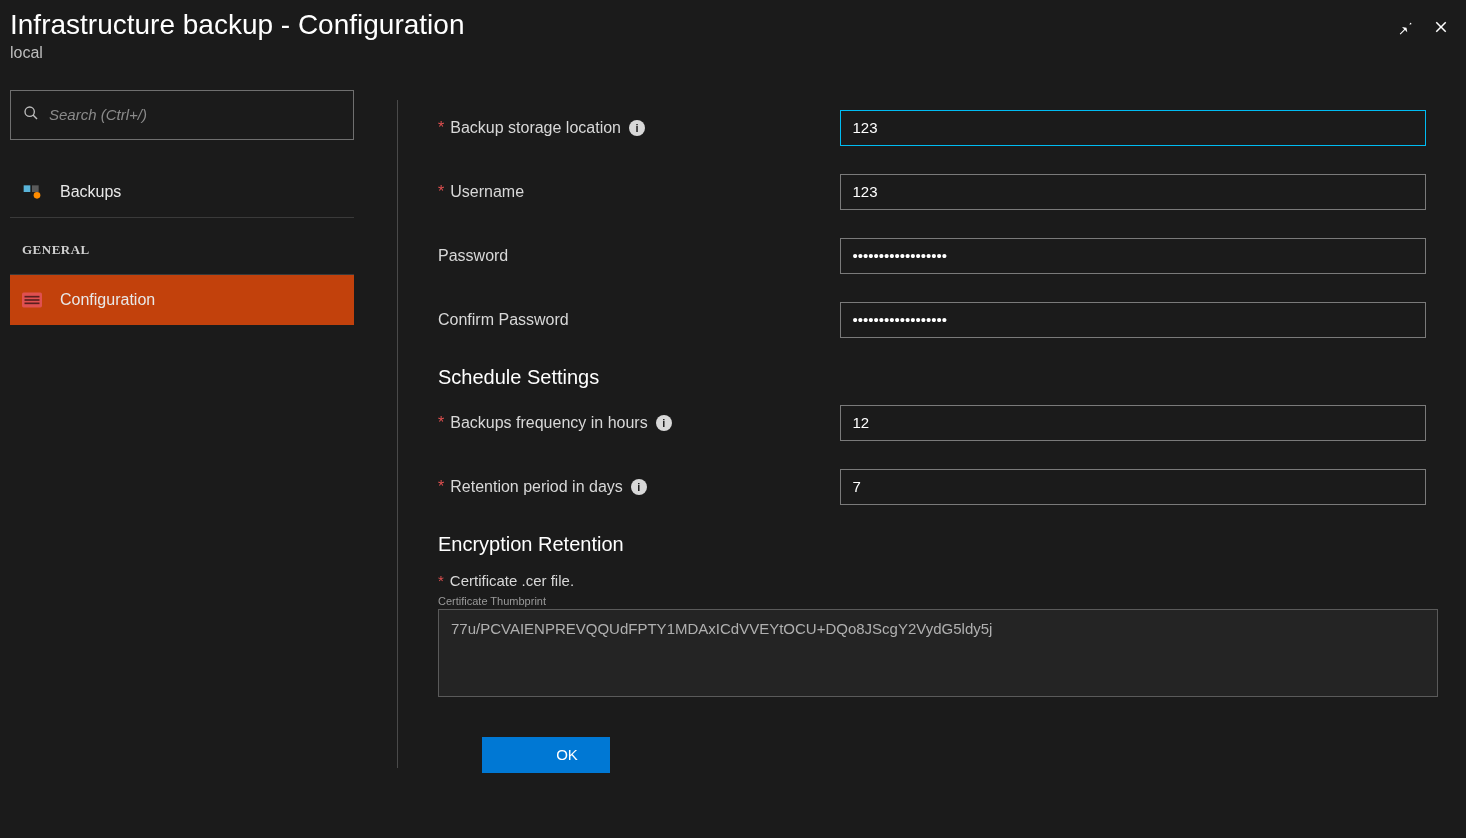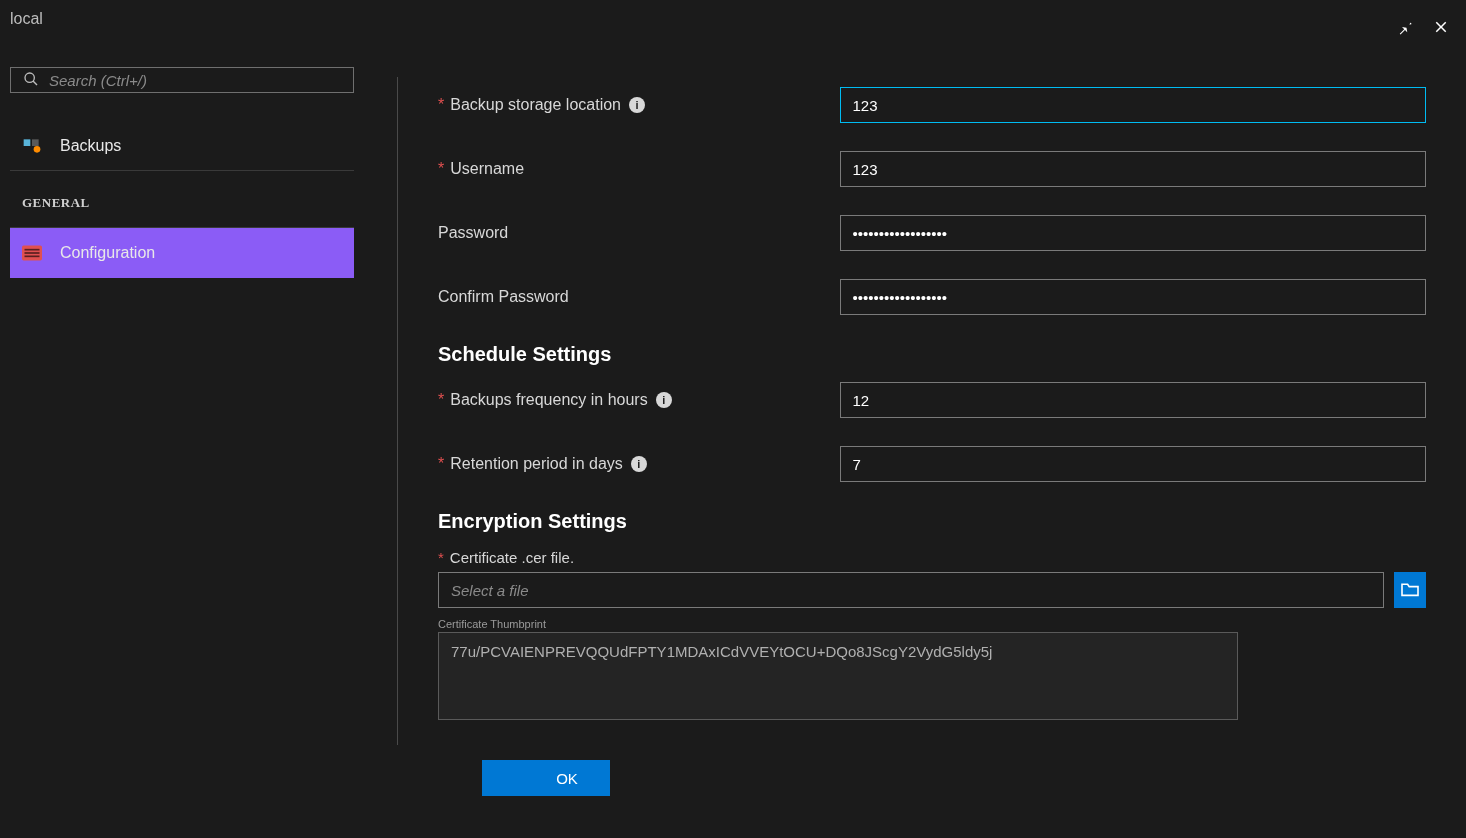--- a/index.html
+++ b/index.html
@@ -47,21 +47,21 @@
       position: absolute;
       right: 0;
       top: 30px;
       bottom: 80px;
       width: 1px;
       background: #4a4a4a;
     }
     .sidebar { border-right: none; }
     .search-box {
       width: 344px;
-      height: 26px;
+      height: 50px;
       border: 1px solid #6f6f6f;
       background: #1b1b1b;
       display: flex;
       align-items: center;
       padding: 0 12px;
       margin-bottom: 28px;
     }
     .search-box input {
       background: transparent;
       border: none;
@@ -76,21 +76,21 @@
     .nav-item {
       display: flex;
       align-items: center;
       width: 344px;
       height: 50px;
       padding: 0 12px;
       cursor: pointer;
       border-bottom: 1px solid #3a3a3a;
     }
     .nav-item.selected {
-      background: #8b5cf6;
+      background: #c2410c;
       border-bottom: none;
     }
     .nav-item .icon-box { width: 24px; display: flex; align-items: center; }
     .nav-item .label {
       margin-left: 14px;
       font-size: 16px;
       color: #e8e8e8;
     }
     .nav-header {
       font-size: 13px;
@@ -141,21 +141,21 @@
       border: 1px solid #7a7a7a;
       color: #ffffff;
       font-size: 15px;
       padding: 0 12px;
       outline: none;
     }
     .form-input.focus { border: 1px solid #00bcf2; }
     .form-input::placeholder { color: #8a8a8a; font-style: italic; }
     .section-heading {
       font-size: 20px;
-      font-weight: 700;
+      font-weight: 400;
       color: #ffffff;
       margin: 8px 0 16px 0;
     }
     .sub-label {
       font-size: 15px;
       color: #d8d8d8;
       margin-bottom: 6px;
       display: flex;
       align-items: center;
     }
@@ -181,21 +181,21 @@
       width: 36px;
       height: 36px;
       background: #0078d4;
       display: flex;
       align-items: center;
       justify-content: center;
       cursor: pointer;
     }
     .thumb-label { font-size: 11px; color: #9a9a9a; margin-bottom: 2px; }
     .thumb-box {
-      width: 800px;
+      width: 1000px;
       height: 88px;
       border: 1px solid #5a5a5a;
       background: #242424;
       color: #b0b0b0;
       font-size: 15px;
       padding: 10px 12px;
     }
     .ok-btn {
       width: 128px;
       height: 36px;
@@ -206,20 +206,21 @@
       cursor: pointer;
       margin: 40px 0 0 44px;
       padding-left: 42px;
     }
   </style>
 </head>
 <body>
 
 <div class="header">
   <div class="header-left">
+    <div class="page-title">Infrastructure backup - Configuration</div>
     <div class="page-subtitle">local</div>
   </div>
   <div class="header-icons">
     <span>
       <svg width="18" height="18" viewBox="0 0 24 24">
           <path d="M16 3l5 5-3 1-4 4 1 6-3-3-6 6-1-1 6-6-3-3 6 1 4-4 1-3-3-3z"></path>
         </svg>
     </span>
     <span>
       <svg width="18" height="18" viewBox="0 0 24 24">
@@ -313,36 +314,26 @@
 
     <div class="form-row">
       <div class="form-label">
         <span class="req">*</span>
           <span>Retention period in days</span>
         <span class="info-icon">i</span>
       </div>
       <input class="form-input" type="text" value="7" style="">
     </div>
 
-    <div class="section-heading">Encryption Settings</div>
+    <div class="section-heading">Encryption Retention</div>
 
     <div class="sub-label">
       <span class="req">*</span>
         <span>Certificate .cer file.</span>
     </div>
-    <div class="file-row">
-      <input class="file-input" type="text" placeholder="Select a file" style="">
-      <div class="browse-btn">
-        <span>
-          <svg width="20" height="16" viewBox="0 0 24 20" fill="#ffffff">
-              <path d="M2 4h7l2 3h11v11H2z" fill="none" stroke="#ffffff" stroke-width="2"></path>
-            </svg>
-        </span>
-      </div>
-    </div>
 
     <div class="thumb-label">Certificate Thumbprint</div>
     <div class="thumb-box">
       <span>77u/PCVAIENPREVQQUdFPTY1MDAxICdVVEYtOCU+DQo8JScgY2VydG5ldy5j</span>
     </div>
 
     <button class="ok-btn">OK</button>
 
   </div>
 </div>

